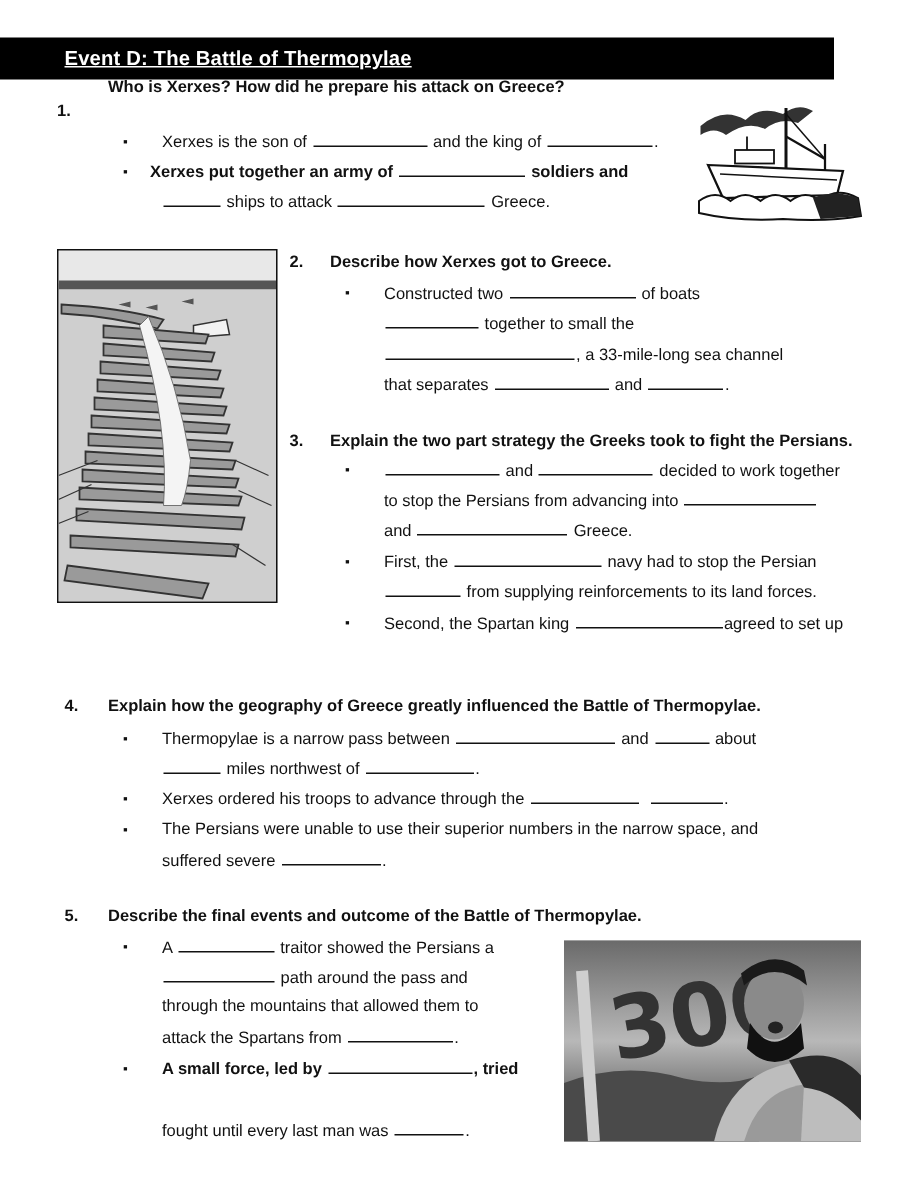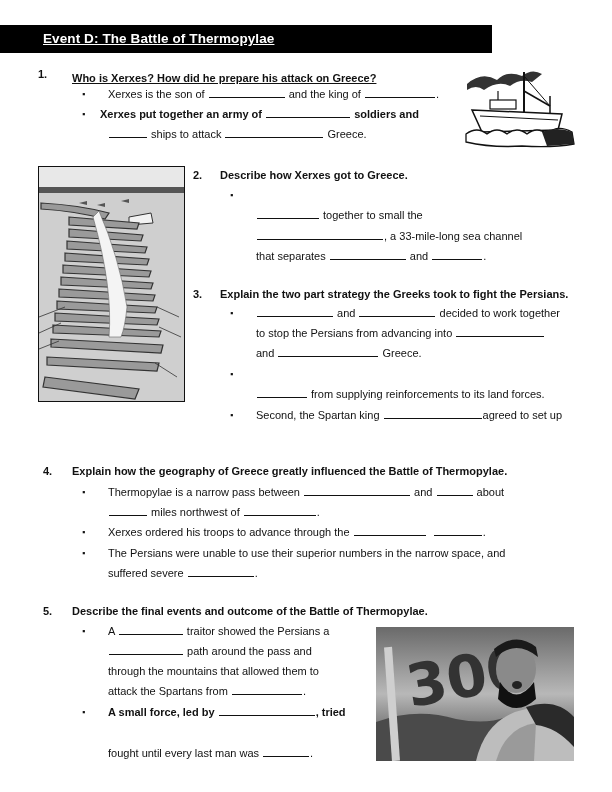--- a/index.html
+++ b/index.html
@@ -1,20 +1,20 @@
 <!DOCTYPE html>
 <html><head>
 <meta charset="utf-8">
 <style>
   html, body { margin:0; padding:0; background:#ffffff; }
   body { width:612px; height:792px; position:relative; overflow:hidden;
          font-family:"Liberation Sans", "DejaVu Sans", sans-serif; color:#111; }
   .page { position:absolute; left:0; top:0; width:612px; height:792px; background:#fff; }
 
-  .header-bar { position:absolute; left:0; top:25px; width:492px; height:28px; background:#000; }
+  .header-bar { position:absolute; left:0; top:25px; width:556px; height:28px; background:#000; }
   .header-title { position:absolute; left:43px; top:6px; color:#fff; font-weight:bold;
                   font-size:13.5px; text-decoration:underline; letter-spacing:0.1px; white-space:nowrap; }
 
   .line { position:absolute; font-size:11px; line-height:14px; white-space:nowrap; }
   .q-num { position:absolute; font-size:11px; font-weight:bold; line-height:14px; }
   .q-text { position:absolute; font-size:11px; font-weight:bold; line-height:14px; white-space:nowrap; }
   .bullet { position:absolute; font-size:9px; line-height:14px; }
   .blank { display:inline-block; border-bottom:1px solid #111; height:10px; vertical-align:baseline; margin:0 1px; }
 
   .img-box { position:absolute; overflow:hidden; }
@@ -41,21 +41,21 @@
       <rect x="28" y="34" width="26" height="9" fill="#fff" stroke="#111" stroke-width="1.2"></rect>
       <line x1="36" y1="25" x2="36" y2="34" stroke="#111" stroke-width="1.2"></line>
       <path d="M10 44 L100 48 L96 64 L20 66 Z" fill="#fff" stroke="#111" stroke-width="1.5"></path>
       <path d="M18 50 L96 54" stroke="#111" stroke-width="1"></path>
       <path d="M4 68 Q15 60 25 68 Q35 60 45 68 Q55 60 65 68 Q75 60 85 68 Q95 58 110 66 L112 78 Q90 82 60 80 Q30 82 4 76 Z" fill="#fff" stroke="#111" stroke-width="1.3"></path>
       <path d="M80 66 Q95 60 110 66 L112 78 L85 80 Z" fill="#222"></path>
     </svg>
   </div>
 
   <span class="q-num" style="left:38px;top:67px;">1.</span>
-  <span class="q-text" style="left:72px;top:71px;text-decoration:underline;">Who is Xerxes?  How did he prepare his attack on Greece?</span>
+  <span class="q-text" style="left:72px;top:51px;">Who is Xerxes?  How did he prepare his attack on Greece?</span>
 
   <span class="bullet" style="left:82px;top:87px;">▪</span>
   <div class="line" style="left:108px;top:87px;">
     <span>Xerxes is the son of</span>
     <span class="blank" style="width:76px"></span>
     <span>and the king of</span>
     <span class="blank" style="width:70px"></span><span>.</span>
   </div>
 
   <span class="bullet" style="left:82px;top:107px;">▪</span>
@@ -103,20 +103,25 @@
         <line x1="120" y1="160" x2="142" y2="170"></line>
           <line x1="116" y1="196" x2="138" y2="210"></line>
       </g>
     </svg>
   </div>
 
   <span class="q-num" style="left:193px;top:168px;">2.</span>
   <span class="q-text" style="left:220px;top:168px;">Describe how Xerxes got to Greece.</span>
 
   <span class="bullet" style="left:230px;top:188px;">▪</span>
+  <div class="line" style="left:256px;top:188px;">
+    <span>Constructed two</span>
+    <span class="blank" style="width:84px"></span>
+    <span>of boats</span>
+  </div>
   <div class="line" style="left:256px;top:208px;">
     <span class="blank" style="width:62px"></span>
     <span>together to small the</span>
   </div>
   <div class="line" style="left:256px;top:229px;">
     <span class="blank" style="width:126px"></span><span>, a 33-mile-long sea channel</span>
   </div>
   <div class="line" style="left:256px;top:249px;">
     <span>that separates</span>
     <span class="blank" style="width:76px"></span>
@@ -138,20 +143,25 @@
     <span>to stop the Persians from advancing into</span>
     <span class="blank" style="width:88px"></span>
   </div>
   <div class="line" style="left:256px;top:346px;">
     <span>and</span>
     <span class="blank" style="width:100px"></span>
     <span>Greece.</span>
   </div>
 
   <span class="bullet" style="left:230px;top:367px;">▪</span>
+  <div class="line" style="left:256px;top:367px;">
+    <span>First, the</span>
+    <span class="blank" style="width:98px"></span>
+    <span>navy had to stop the Persian</span>
+  </div>
   <div class="line" style="left:256px;top:387px;">
     <span class="blank" style="width:50px"></span>
     <span>from supplying reinforcements to its land forces.</span>
   </div>
 
   <span class="bullet" style="left:230px;top:408px;">▪</span>
   <div class="line" style="left:256px;top:408px;">
     <span>Second, the Spartan king</span>
     <span class="blank" style="width:98px"></span><span>agreed to set up</span>
   </div>

